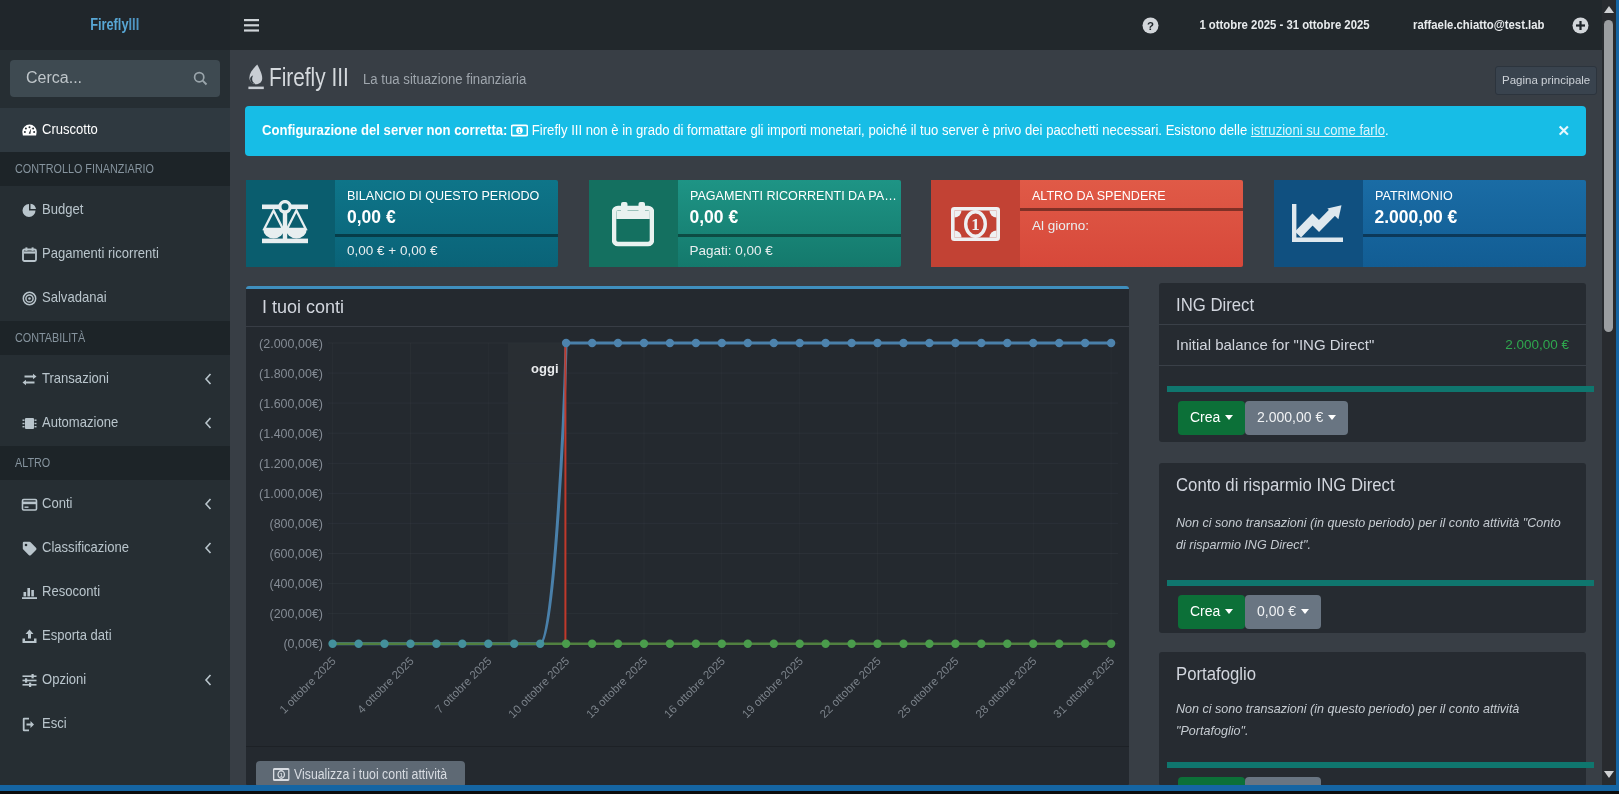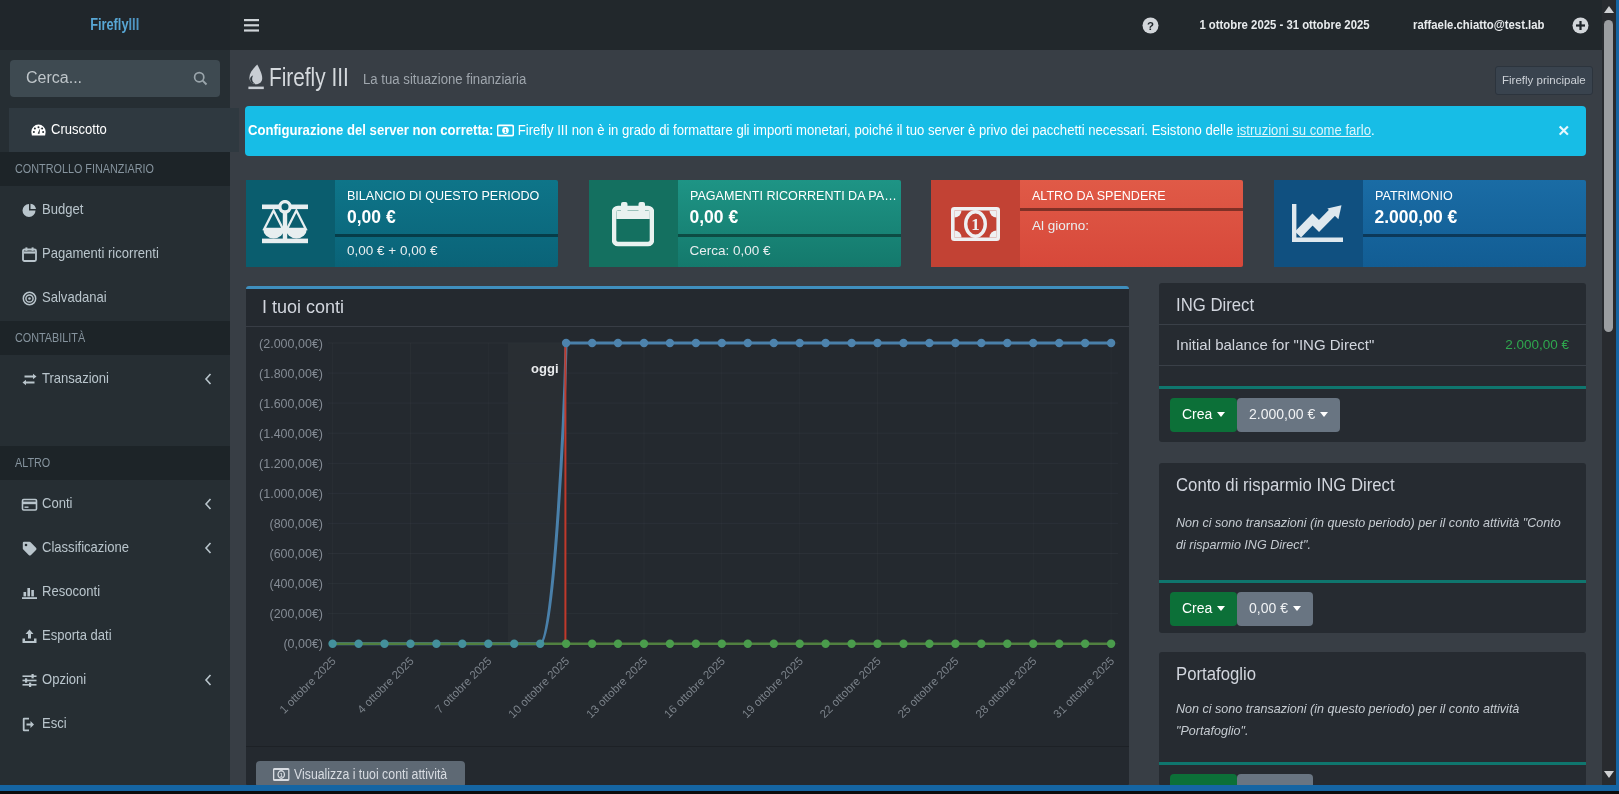--- a/index.html
+++ b/index.html
@@ -16,35 +16,35 @@
 
 
 #side { position:absolute; left:0; top:50px; width:230px; height:744px; background:#262e33; }
 #search { position:absolute; left:10px; top:10px; width:210px; height:37px; background:#3e4a51; border-radius:4px; }
 #search .ph { position:absolute; left:16px; top:9px; font-size:16px; color:#bfc6ca; }
 #search svg { position:absolute; right:12px; top:11px; }
 .sitem { position:absolute; left:0; width:230px; height:44px; color:#b9c5cc; font-size:14.5px; }
 .sitem span { position:absolute; left:42px; top:13px; display:inline-block; transform:scaleX(0.9); transform-origin:0 50%; white-space:nowrap; }
 .sitem .mi { position:absolute; left:21px; top:14px; }
 .sitem .arr { position:absolute; left:204px; top:16px; }
-.sitem.active { background:#2f3940; color:#ffffff;margin-left:9px; }
+.sitem.active { background:#2f3940; color:#ffffff; }
 .shead { position:absolute; left:0; width:230px; height:34px; background:#1d2428; color:#86949e;
   font-size:12.3px; padding:10px 0 0 15px; }
 .shead span { display:inline-block; transform:scaleX(0.88); transform-origin:0 50%; white-space:nowrap; }
 
 
 #chead { position:absolute; left:230px; top:50px; width:1372px; height:57px; }
 #chead .t { position:absolute; left:39px; top:12px; font-size:26px; color:#d5d9dd; display:inline-block; transform:scaleX(0.8); transform-origin:0 50%; white-space:nowrap; }
 #chead .s { position:absolute; left:133px; top:20px; font-size:15.5px; color:#9fa6ad; display:inline-block; transform:scaleX(0.85); transform-origin:0 50%; white-space:nowrap; }
 #pagbtn { position:absolute; left:1495px; top:66px; height:29px; background:#39434e;
   border:1px solid #2c343d; border-radius:3px; color:#ccd1d7; font-size:11.5px; text-align:center; line-height:27px; padding:0 6px; white-space:nowrap; }
 
 
 #banner { position:absolute; left:245px; top:106px; width:1341px; height:50px; background:#17bde6;
-  border-radius:4px; color:#fff; font-size:13.8px; line-height:50px; padding-left:3px; white-space:nowrap; }
+  border-radius:4px; color:#fff; font-size:13.8px; line-height:50px; padding-left:17px; white-space:nowrap; }
 #banner a { color:#dff5fb; text-decoration:underline; }
 #banner .bsq { display:inline-block; transform:scaleX(0.95); transform-origin:0 50%; }
 #banner .x { position:absolute; right:16px; top:0px; font-size:15px; color:#e8f8fd; font-weight:bold; }
 
 
 .card { position:absolute; top:180px; height:87px; border-radius:2px; }
 .card .ic { position:absolute; left:0; top:0; width:89px; height:87px; display:flex; align-items:center; justify-content:center; }
 .card .ct { position:absolute; left:89px; right:0; top:0; bottom:0; padding:8px 14px 0 12px; }
 .card .t { font-size:13.5px; color:#fff; white-space:nowrap; overflow:hidden; text-overflow:ellipsis; width:228px; transform:scaleX(0.93); transform-origin:0 50%; }
 .card .n { font-size:17.5px; color:#fff; font-weight:bold; margin-top:4px; }
@@ -64,21 +64,21 @@
   color:#d8dce2; font-size:14px; text-align:center; line-height:26px; }
 #vbtn .vsq { display:inline-block; transform:scaleX(0.88); transform-origin:50% 50%; white-space:nowrap; }
 
 
 .rbox { left:1159px; width:427px; }
 .rbox .bt { position:absolute; left:17px; top:12px; transform:scaleX(0.93); transform-origin:0 50%; white-space:nowrap; }
 #rb1 { top:283px; height:159px; }
 #rb1 .row { position:absolute; left:0px; top:41px; width:427px; height:42px; border-top:1px solid #3a4048; border-bottom:1px solid #3a4048; }
 #rb1 .row .l { position:absolute; left:17px; top:11px; font-size:15px; color:#d2d6de; }
 #rb1 .row .r { position:absolute; right:17px; top:12px; font-size:13.5px; color:#2fa74e; }
-.bft { position:absolute; left:0; width:100%; border-top:3px solid #0f766e; }
+.bft { position:absolute; left:8px; width:100%; border-top:6px solid #0f766e; }
 .btn-green { position:absolute; left:11px; top:9px; height:34px; background:#0c7038; border-radius:4px;
   color:#fff; font-size:14px; padding:0 12px; line-height:33px; }
 .btn-grey { position:absolute; top:9px; height:34px; background:#697582; border-radius:4px;
   color:#f0f2f4; font-size:14px; padding:0 12px; line-height:33px; }
 .caret { display:inline-block; width:0; height:0; border-left:4.5px solid transparent; border-right:4.5px solid transparent;
   border-top:5px solid #fff; margin-left:5px; vertical-align:2px; }
 #rb2 { top:463px; height:170px; }
 #rb3 { top:652px; height:134px; }
 .itx { position:absolute; left:17px; font-size:13.5px; font-style:italic; color:#c6ccd2; line-height:21.5px; width:440px; transform:scaleX(0.93); transform-origin:0 0; }
 
@@ -152,20 +152,35 @@
     <div class="sitem" style="top:307px">
       <svg class="mi" width="17" height="17" viewBox="0 0 17 17">
         <path d="M3.5 4.5 H12 V2.8 L15.5 5.5 L12 8.2 V6.5 H3.5Z" fill="#b9c5cc"></path>
         <path d="M13.5 10.5 H5 V8.8 L1.5 11.5 L5 14.2 V12.5 H13.5Z" fill="#b9c5cc"></path>
       </svg>
       <span>Transazioni</span>
       <svg class="arr" width="8" height="12" viewBox="0 0 8 12">
         <path d="M6.5 1 L2 6 L6.5 11" stroke="#b9c5cc" stroke-width="1.6" fill="none"></path>
       </svg>
     </div>
+    <div class="sitem" style="top:351px">
+      <svg class="mi" width="17" height="17" viewBox="0 0 17 17">
+        <rect x="4" y="3" width="9" height="11" rx="1" fill="#b9c5cc"></rect>
+        <rect x="1.5" y="4.5" width="2" height="1.4" fill="#b9c5cc"></rect>
+        <rect x="1.5" y="7.8" width="2" height="1.4" fill="#b9c5cc"></rect>
+        <rect x="1.5" y="11" width="2" height="1.4" fill="#b9c5cc"></rect>
+        <rect x="13.5" y="4.5" width="2" height="1.4" fill="#b9c5cc"></rect>
+        <rect x="13.5" y="7.8" width="2" height="1.4" fill="#b9c5cc"></rect>
+        <rect x="13.5" y="11" width="2" height="1.4" fill="#b9c5cc"></rect>
+      </svg>
+      <span>Automazione</span>
+      <svg class="arr" width="8" height="12" viewBox="0 0 8 12">
+        <path d="M6.5 1 L2 6 L6.5 11" stroke="#b9c5cc" stroke-width="1.6" fill="none"></path>
+      </svg>
+    </div>
     <div class="shead" style="top:396px"><span>ALTRO</span></div>
     <div class="sitem" style="top:432px">
       <svg class="mi" width="17" height="17" viewBox="0 0 17 17">
         <rect x="1.5" y="3.5" width="14" height="10.5" rx="1.2" fill="none" stroke="#b9c5cc" stroke-width="1.6"></rect>
         <rect x="1.5" y="5.6" width="14" height="2.6" fill="#b9c5cc"></rect>
         <rect x="3.5" y="10.5" width="4" height="1.4" fill="#b9c5cc"></rect>
       </svg>
       <span>Conti</span>
       <svg class="arr" width="8" height="12" viewBox="0 0 8 12">
         <path d="M6.5 1 L2 6 L6.5 11" stroke="#b9c5cc" stroke-width="1.6" fill="none"></path>
@@ -230,21 +245,21 @@
 
 <div id="chead">
   <div class="abs" style="left:16px;top:14px"><svg width="20" height="26" viewBox="0 0 20 26">
         <path d="M11.2 0.6 C 6.8 4.8 3.4 9.2 3.4 13.6 C 3.4 17.6 6.4 20.2 9.9 20.2 C 13.4 20.2 16.2 17.8 16.2 14.4 C 16.2 9.8 13.4 4.6 11.2 0.6 Z" fill="#c9ced4"></path>
         <path d="M7.1 11.5 C 5.2 14.8 6.2 18.4 9.2 19.6 C 6.4 19.9 4.2 17.8 4.1 15.2 C 4.05 13.6 5.3 11.9 7.1 11.5 Z" fill="#30383f"></path>
         <rect x="2.4" y="22.6" width="15.4" height="2.5" fill="#c9ced4"></rect>
       </svg></div>
   <span class="t">Firefly III</span>
     <span class="s">La tua situazione finanziaria</span>
 </div>
-<div id="pagbtn">Firefly principale</div>
+<div id="pagbtn">Pagina principale</div>
 
 <div id="banner"><span class="bsq"><b>Configurazione del server non corretta: </b><svg width="18" height="13" viewBox="0 0 52 34" style="vertical-align:-2px">
         <rect x="2" y="2" width="48" height="30" rx="5" fill="none" stroke="#fff" stroke-width="5"></rect>
 <circle cx="26" cy="17" r="10" fill="#fff"></circle>
         <text x="26" y="23" text-anchor="middle" font-family="Liberation Sans" font-size="16" font-weight="bold" fill="#19bfe8">1</text>
       </svg> Firefly III non è in grado di formattare gli importi monetari, poiché il tuo server è privo dei pacchetti necessari. Esistono delle <a>istruzioni su come farlo</a>.</span><span class="x">✕</span></div>
 
 <div class="card" style="left:246px;width:312px;background:linear-gradient(#0e7589,#0a6378)">
   <div class="ic" style="background:#0a5d6e">
       <svg width="46" height="48" viewBox="0 0 46 48" style="margin-right:12px">
@@ -273,21 +288,21 @@
         <rect x="2" y="7" width="38" height="36" rx="4" fill="none" stroke="#e9f2f0" stroke-width="4.6"></rect>
 <rect x="9" y="1" width="6.5" height="11" rx="2" fill="#e9f2f0"></rect>
         <rect x="26.5" y="1" width="6.5" height="11" rx="2" fill="#e9f2f0"></rect>
 <rect x="4.4" y="9.5" width="33.4" height="8.5" fill="#e9f2f0"></rect>
       </svg>
     </div>
   <div class="ct">
       <div class="t">PAGAMENTI RICORRENTI DA PAG…</div>
       <div class="n">0,00 €</div>
   <div class="dv" style="top:54px"></div>
-      <div class="d" style="top:63px">Cerca: 0,00 €</div>
+      <div class="d" style="top:63px">Pagati: 0,00 €</div>
     </div>
 </div>
 <div class="card" style="left:931px;width:312px;background:linear-gradient(#e05a47,#d7483a)">
   <div class="ic" style="background:#c24234">
       <svg width="49" height="34" viewBox="0 0 49 34">
 <rect x="1.8" y="1.8" width="45.4" height="30.4" rx="1.5" fill="none" stroke="#eef0f2" stroke-width="3.6"></rect>
 <g fill="#eef0f2">
           <path d="M3.5 3.5 h7 a7 7 0 0 1 -7 7 Z"></path>
           <path d="M45.5 3.5 h-7 a7 7 0 0 0 7 7 Z"></path>
 <path d="M3.5 30.5 h7 a7 7 0 0 0 -7 -7 Z"></path>

